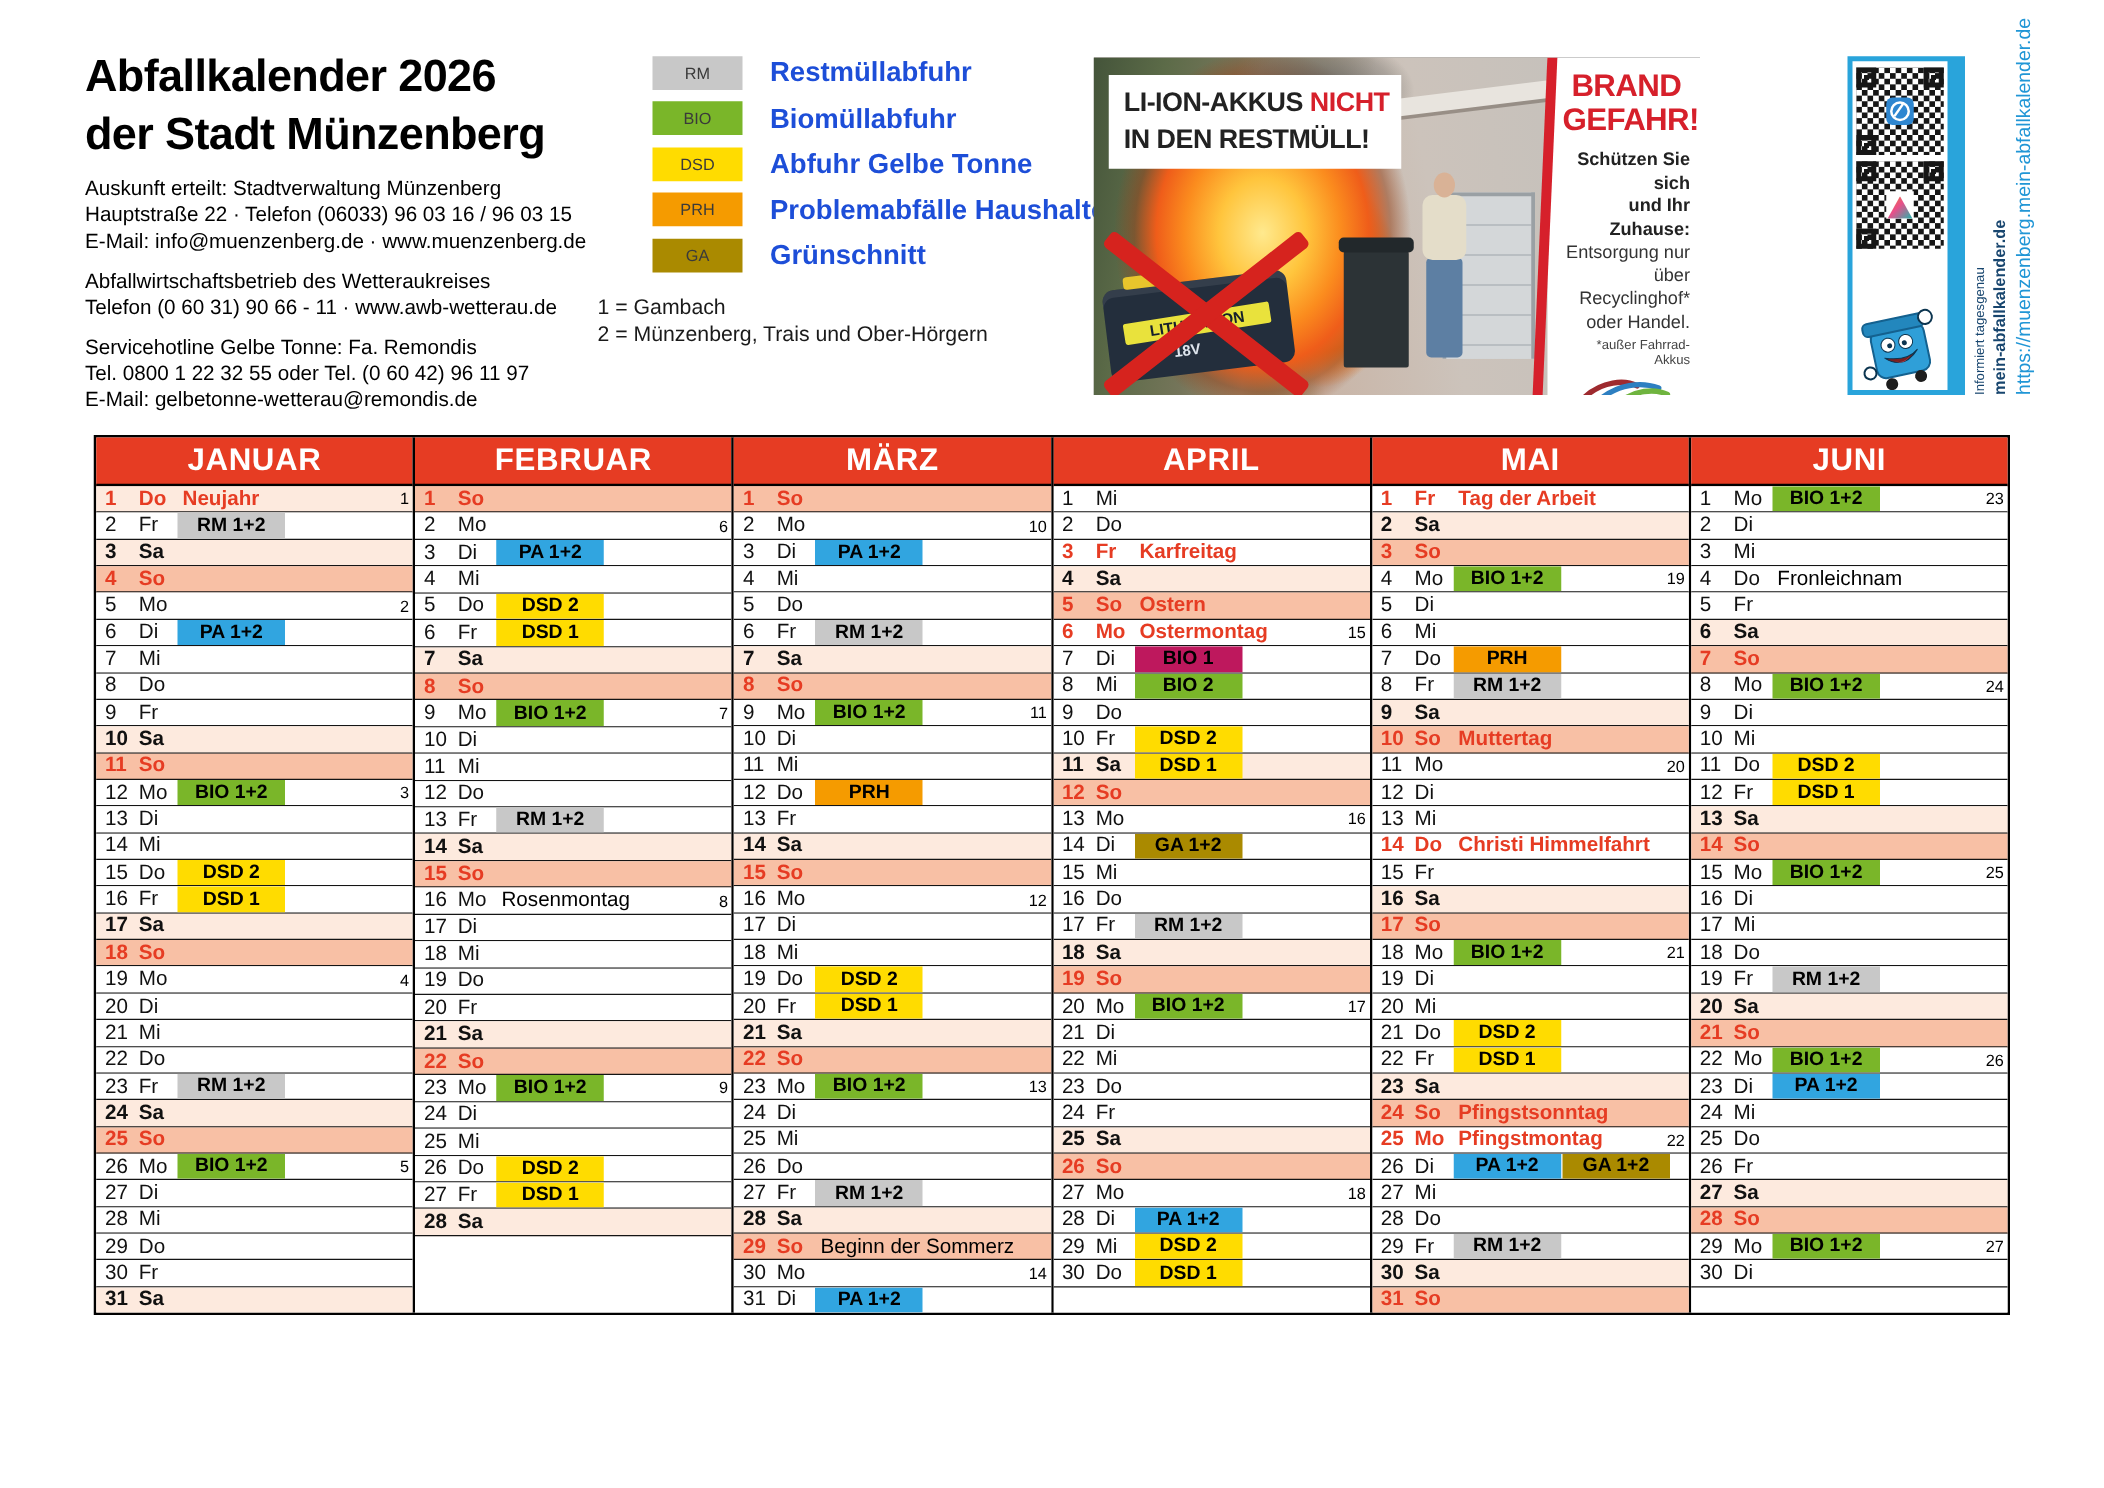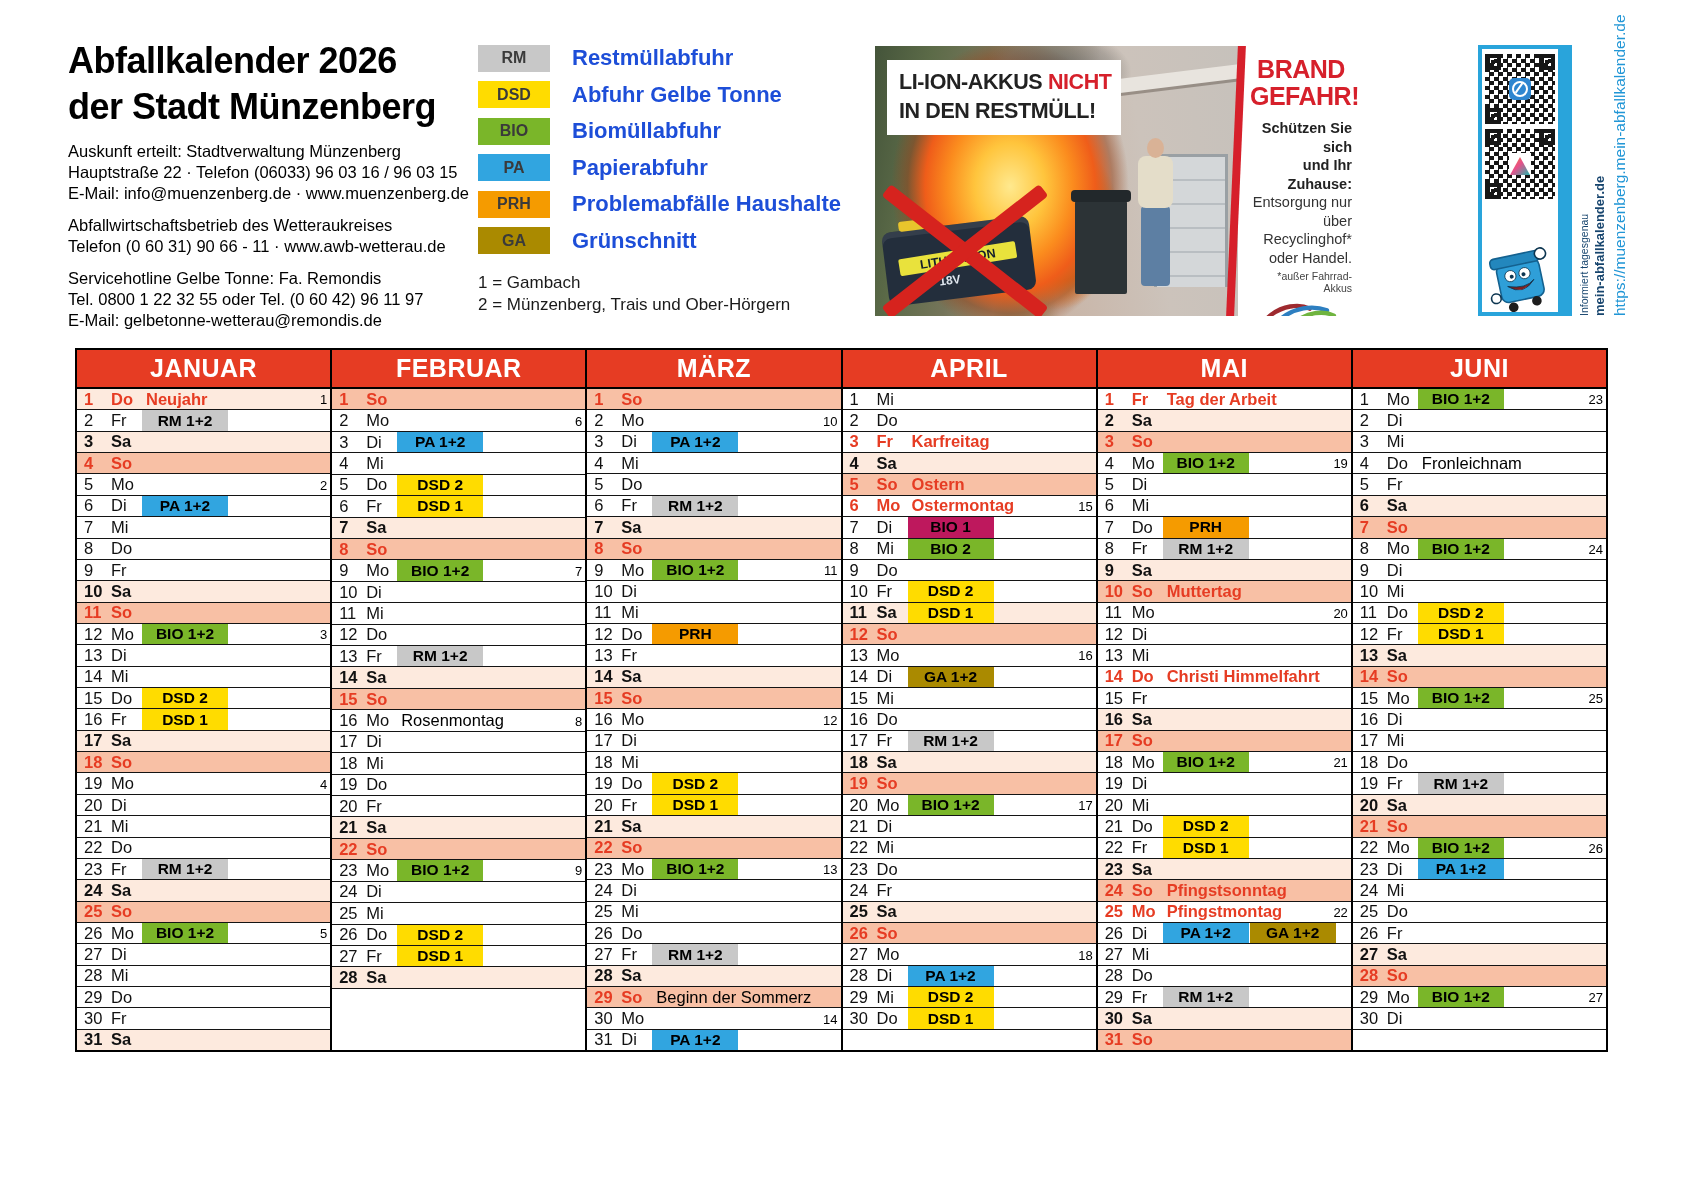--- a/index.html
+++ b/index.html
@@ -10,21 +10,21 @@
   }
   
   #title-block{position:absolute;left:68px;top:38px;width:400px;}
   .main-title{font-size:36px;font-weight:bold;line-height:46px;color:#000;letter-spacing:-0.5px;}
   .contact-block{font-size:16.5px;line-height:21px;color:#000000;margin-top:11px;}
   .contact-block div{white-space:nowrap;}
   
   #legend{position:absolute;left:478px;top:44px;width:390px;}
   .legend-row{display:flex;align-items:center;height:28px;margin-bottom:8.5px;}
   .legend-chip{width:72px;height:27px;display:flex;align-items:center;justify-content:center;
-    font-size:16px;font-weight:bold;color:#3a3a3a;flex:0 0 auto;}
+    font-size:13px;font-weight:normal;color:#3a3a3a;flex:0 0 auto;margin-left:44px;}
   .legend-label{font-size:22px;font-weight:bold;color:#1d4ed8;margin-left:22px;white-space:nowrap;}
   #legend-notes{margin-top:17px;font-size:17px;color:#1a1a1a;line-height:22px;}
   
   #ad{position:absolute;left:875px;top:46px;width:485px;height:270px;overflow:hidden;background:#777;}
   #ad-photo{position:absolute;left:0;top:0;bottom:0;right:120px;
     background:
       radial-gradient(ellipse 95px 55px at 50% 10%, rgba(90,90,88,.85), rgba(110,110,105,.35) 60%, transparent 78%),
       radial-gradient(ellipse 125px 155px at 37% 52%, #ffe98e 0%, #ffc53d 28%, #fb8c1e 50%, #ef5d1a 68%, rgba(150,70,30,.55) 82%, transparent 95%),
       radial-gradient(ellipse 70px 95px at 50% 66%, #ffd34d 0%, #f97f1b 60%, transparent 90%),
       linear-gradient(100deg, #44543a 0%, #5c6b48 14%, #75755a 28%, #9a8f74 40%, rgba(0,0,0,0) 55%),
@@ -129,30 +129,26 @@
   </div>
 </div>
 
 <div id="legend">
   <div id="legend-items">
       <div class="legend-row">
         <span class="legend-chip" style="background: rgb(200, 200, 200);">RM</span>
         <span class="legend-label">Restmüllabfuhr</span>
       </div>
       <div class="legend-row">
+        <span class="legend-chip" style="background: rgb(122, 182, 41);">BIO</span>
+        <span class="legend-label">Biomüllabfuhr</span>
+      </div>
+      <div class="legend-row">
         <span class="legend-chip" style="background: rgb(255, 220, 0);">DSD</span>
         <span class="legend-label">Abfuhr Gelbe Tonne</span>
-      </div>
-      <div class="legend-row">
-        <span class="legend-chip" style="background: rgb(122, 182, 41);">BIO</span>
-        <span class="legend-label">Biomüllabfuhr</span>
-      </div>
-      <div class="legend-row">
-        <span class="legend-chip" style="background: rgb(49, 165, 224);">PA</span>
-        <span class="legend-label">Papierabfuhr</span>
       </div>
       <div class="legend-row">
         <span class="legend-chip" style="background: rgb(245, 155, 0);">PRH</span>
         <span class="legend-label">Problemabfälle Haushalte</span>
       </div>
       <div class="legend-row">
         <span class="legend-chip" style="background: rgb(170, 138, 0);">GA</span>
         <span class="legend-label">Grünschnitt</span>
       </div>
     </div>

